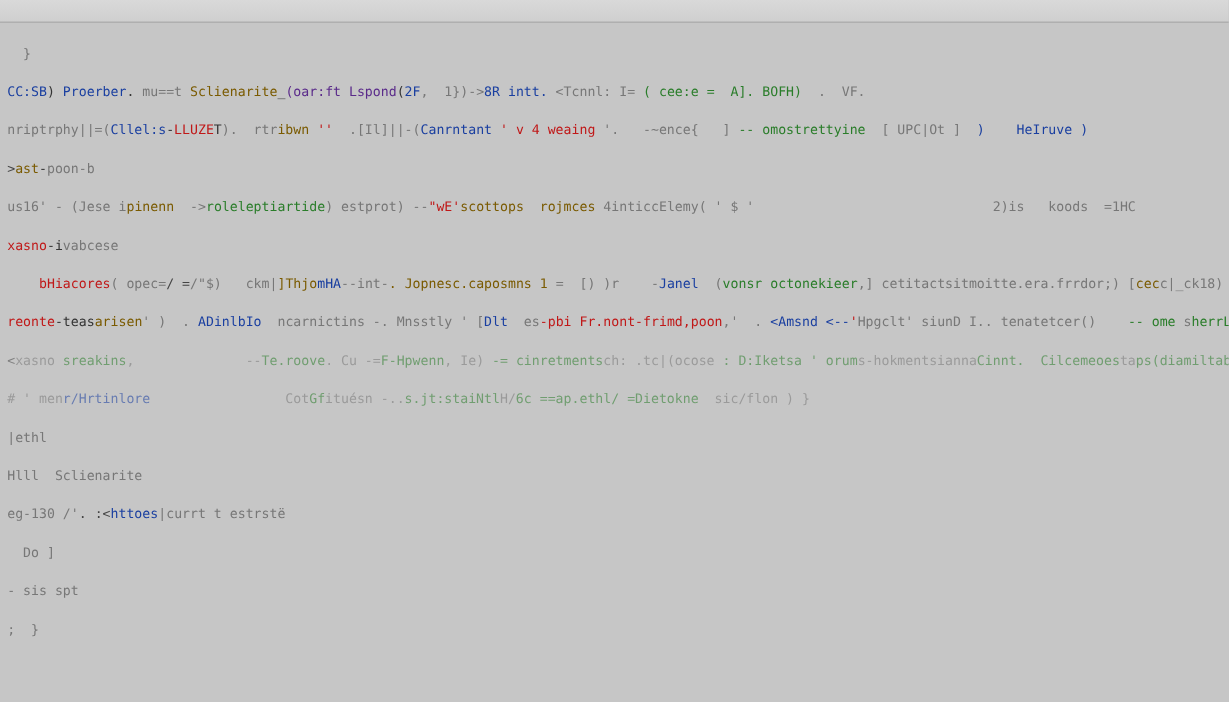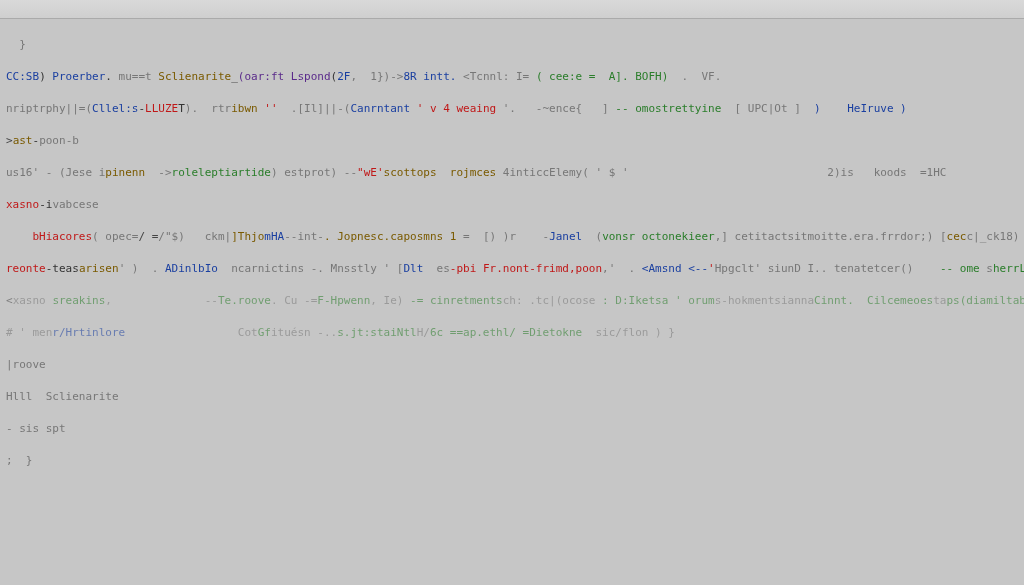--- a/index.html
+++ b/index.html
@@ -25,22 +25,24 @@
 <span class="ln"><span class="dim">  }</span></span>
 <span class="ln"><span class="kw">CC:SB</span><span>)</span><span class="kw"> Proerber</span><span>.</span><span class="dim"> mu==t </span><span class="fn">Sclienarite</span><span>_</span><span class="id">(oar:ft Lspond</span><span>(</span><span class="kw">2F</span><span class="dim">,  1})-&gt;</span><span class="kw">8R intt.</span><span class="dim"> &lt;Tcnnl: I= </span><span class="cm">( cee:e =  A]. BOFH)</span><span class="dim">  .  VF.</span></span>
 <span class="ln"><span class="dim">nriptrphy||=(</span><span class="kw">Cllel:s</span><span>-</span><span class="str">LLUZE</span><span>T</span><span class="dim">).  rtr</span><span class="fn">ibwn</span><span class="str"> ''</span><span class="dim">  .[Il]||-(</span><span class="kw">Canrntant</span><span class="str"> ' v 4 weaing</span><span class="dim"> '.   -~ence{   ] </span><span class="cm">-- omostrettyine</span><span class="dim">  [ UPC|Ot ] </span><span class="kw"> )    HeIruve )</span></span>
 <span class="ln"><span class="op">&gt;</span><span class="fn">ast</span><span>-</span><span class="dim">poon</span><span class="dim">-b</span></span>
 <span class="ln"><span class="dim">us16' </span><span class="dim">- (Jese i</span><span class="fn">pinenn</span><span class="dim">  -&gt;</span><span class="cm">roleleptiartide</span><span class="dim">) estprot) --</span><span class="str">"wE'</span><span class="fn">scottops  rojmces</span><span class="dim"> 4inticcElemy( ' $ '</span><span class="dim">                              2)is   koods</span><span class="dim">  =1HC</span></span>
 <span class="ln"><span class="str">xasno</span><span>-i</span><span class="dim">vabcese</span></span>
 <span class="ln"><span>    </span><span class="str">bHiacores</span><span class="dim">( opec=</span><span class="op">/ =</span><span class="dim">/"$)   ckm|</span><span class="fn">]Thjo</span><span class="kw">mHA</span><span class="dim">--int-</span><span class="fn">. Jopnesc.caposmns 1 </span><span class="dim">=  [) )r    -</span><span class="kw">Janel</span><span class="dim">  (</span><span class="cm">vonsr octonekieer</span><span class="dim">,] cetitactsitmoitte.era.frrdor;) [</span><span class="fn">cec</span><span class="dim">c|_ck18) )</span></span>
 <span class="ln"><span class="str">reonte</span><span>-teas</span><span class="fn">arisen</span><span class="dim">' )  . </span><span class="kw">ADinlbIo</span><span class="dim">  ncarnictins -. Mnss</span><span class="dim">tly ' [</span><span class="kw">Dlt</span><span class="dim">  es</span><span class="str">-pbi Fr.nont-frimd,poon</span><span class="dim">,'  . </span><span class="kw">&lt;Amsnd &lt;--</span><span class="str">'</span><span class="dim">Hpgclt' siunD I.. tenatetcer() </span><span class="cm">   -- ome </span><span class="dim">s</span><span class="cm">herrLCOQetoolon</span></span>
 <span class="ln fade"><span class="op">&lt;</span><span class="dim">xasno </span><span class="cm">sreakins</span><span class="dim">,              --</span><span class="cm">Te.roove</span><span class="dim">. Cu -=</span><span class="cm">F-Hpwenn</span><span class="dim">, Ie)</span><span class="cm"> -= cinretments</span><span class="dim">ch: .tc|(ocose</span><span class="cm"> : D:Iketsa ' orum</span><span class="dim">s-hokmentsianna</span><span class="cm">Cinnt.  Cilcemeoes</span><span class="dim">ta</span><span class="cm">ps(diamiltable.    -</span></span>
 <span class="ln fade"><span class="dim"># ' men</span><span class="kw">r/Hrtinlore</span><span class="dim">                 Cot</span><span class="cm">Gf</span><span class="dim">ituésn -..</span><span class="cm">s.jt:staiNtl</span><span class="dim">H/</span><span class="cm">6c ==ap.ethl/ =</span><span class="cm">Dietokne</span><span class="dim">  sic/flon ) }</span></span>
-<span class="ln"><span class="dim">|roove</span></span>
+<span class="ln"><span class="dim">|ethl</span></span>
 <span class="ln"><span class="dim">Hlll  Sclienarite</span></span>
+<span class="ln"><span class="dim">eg-130 /'</span><span class="op">. :&lt;</span><span class="kw">httoes</span><span class="dim">|currt t estrstë</span></span>
+<span class="ln"><span class="dim">  Do ]</span></span>
 <span class="ln"><span class="dim">- sis spt</span></span>
 <span class="ln"><span class="dim">;  }</span></span>
 
 
 
 
 
 
 <div class="sec"></div>
 

